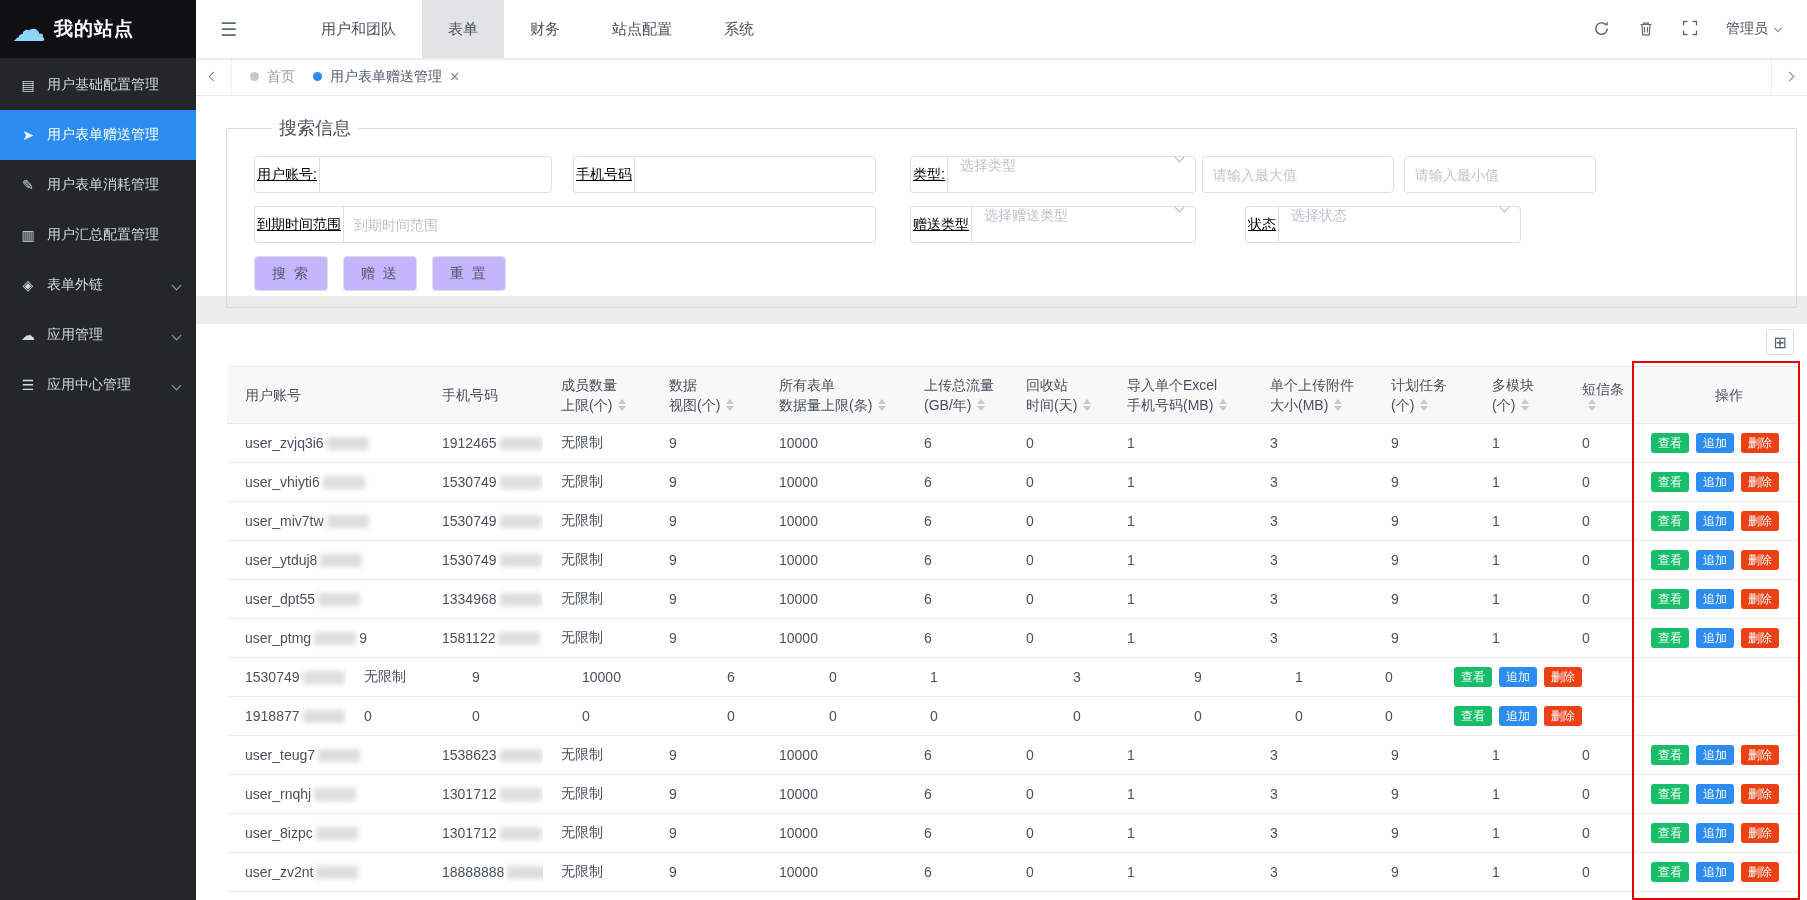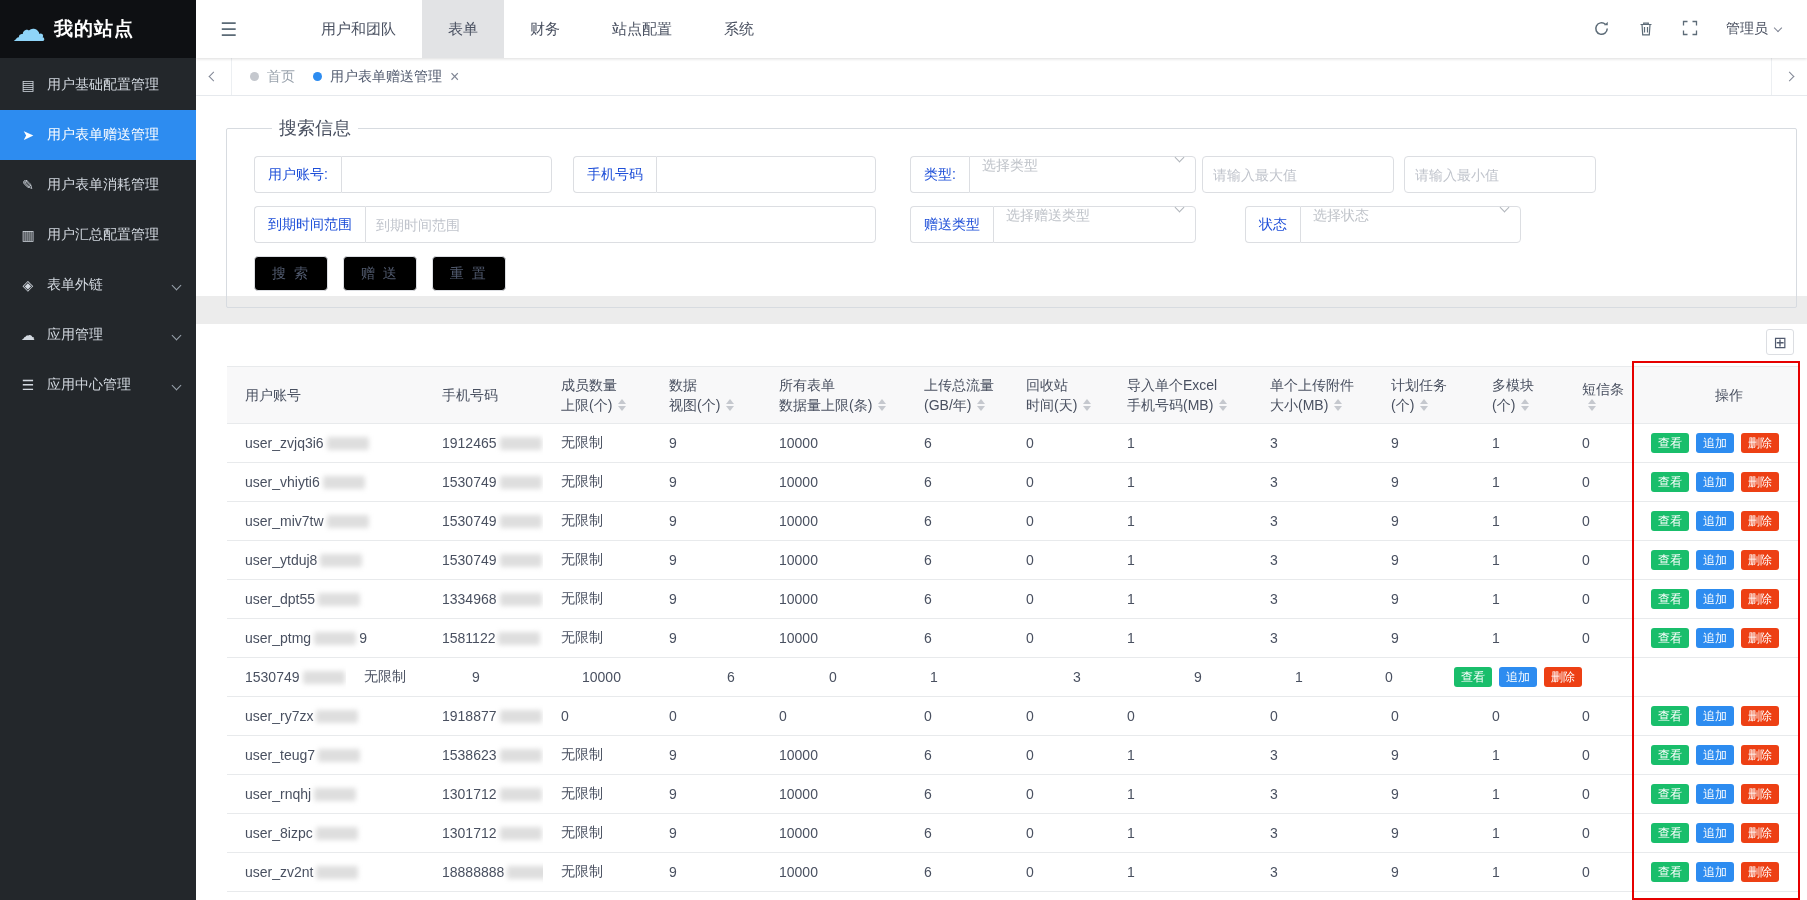--- a/index.html
+++ b/index.html
@@ -50,29 +50,29 @@
   .card { position:absolute; left:0; width:1611px; background:#fff; }
   .card-search { top:0; height:200px; }
   .card-table { top:228px; height:576px; }
 
   
   .search-fieldset { margin:20px 10px 0 30px; width:1571px; border:1px solid #d7dbe0; border-radius:2px; padding:16px 0 16px 27px; }
   .search-fieldset legend { margin-left:18px; padding:0 7px; font-size:18px; color:#495060;margin-top:15px; }
   .srow { display:flex; align-items:center; }
   .srow + .srow { margin-top:13px; }
   .igroup { display:flex; height:37px; flex:none; }
-  .ilbl { border:1px solid #dcdee2; border-right:none; border-radius:4px 0 0 4px; display:flex; align-items:center; padding:0 13px; background:#fff; color:#1d4ed8; white-space:nowrap; }
+  .ilbl { border:1px solid #dcdee2; border-right:none; border-radius:4px 0 0 4px; display:flex; align-items:center; padding:0 2px; background:#fff; color:#000000; white-space:nowrap;text-decoration:underline; }
   .ictl { flex:1; border:1px solid #dcdee2; border-radius:0 4px 4px 0; min-width:0; }
   input.ictl { padding:0 10px; font-size:14px; color:#515a6e; outline:none; background:#fff; }
   input::placeholder { color:#c0c4cc; }
   .iselect { display:flex; align-items:flex-start; justify-content:space-between; padding:0 12px; cursor:pointer; }
   .sel-text { color:#bfc3c9; }
   .sel-chev { color:#b0b5bb; margin-top:-3px; }
   .sinput { height:37px; border:1px solid #dcdee2; border-radius:4px; padding:0 10px; font-size:14px; outline:none; flex:none; }
-  .btn-plain { height:35px; padding:0 17px; border:1px solid #dcdee2; border-radius:4px; background:#000000; font-size:14px; color:#515a6e; cursor:pointer; letter-spacing:2px; }
+  .btn-plain { height:35px; padding:0 17px; border:1px solid #dcdee2; border-radius:4px; background:#c4b5fd; font-size:14px; color:#515a6e; cursor:pointer; letter-spacing:2px; }
   .btn-plain + .btn-plain { margin-left:15px; }
   .brow { margin-top:16px; }
 
   
   .col-settings { position:absolute; top:5px; right:13px; width:28px; height:26px; border:1px solid #dcdee2; border-radius:3px; display:flex; align-items:center; justify-content:center; color:#515a6e; font-size:16px; cursor:pointer; background:#fff; }
   .table-wrap { position:absolute; left:31px; top:42px; width:1571px; }
   .thead { display:flex; height:58px; background:#f8f8f9; border-top:1px solid #e8eaec; border-bottom:1px solid #e8eaec; }
   .th { display:flex; flex-direction:column; justify-content:center; padding-left:18px; font-size:14px; color:#495060; flex:none; }
   .th-op { padding-left:0; align-items:center; }
   .th-line { line-height:20px; display:flex; align-items:center; white-space:nowrap; }
@@ -673,24 +673,20 @@
             <div class="td" style="width: 68px;">
               <span>0</span>
             </div>
             <div class="td td-op" style="width: 166px;">
               <button class="abtn" style="background: rgb(25, 190, 107);">查看</button>
               <button class="abtn" style="background: rgb(45, 140, 240);">追加</button>
               <button class="abtn" style="background: rgb(237, 64, 20);">删除</button>
             </div>
           </div>
           <div class="tr">
-            <div class="td" style="width: 197px;">
-              <span>user_ry7zx</span>
-              <span class="redact"></span>
-            </div>
             <div class="td" style="width: 119px;">
               <span>1918877</span>
               <span class="redact"></span>
             </div>
             <div class="td" style="width: 108px;">
               <span>0</span>
             </div>
             <div class="td" style="width: 110px;">
               <span>0</span>
             </div>

